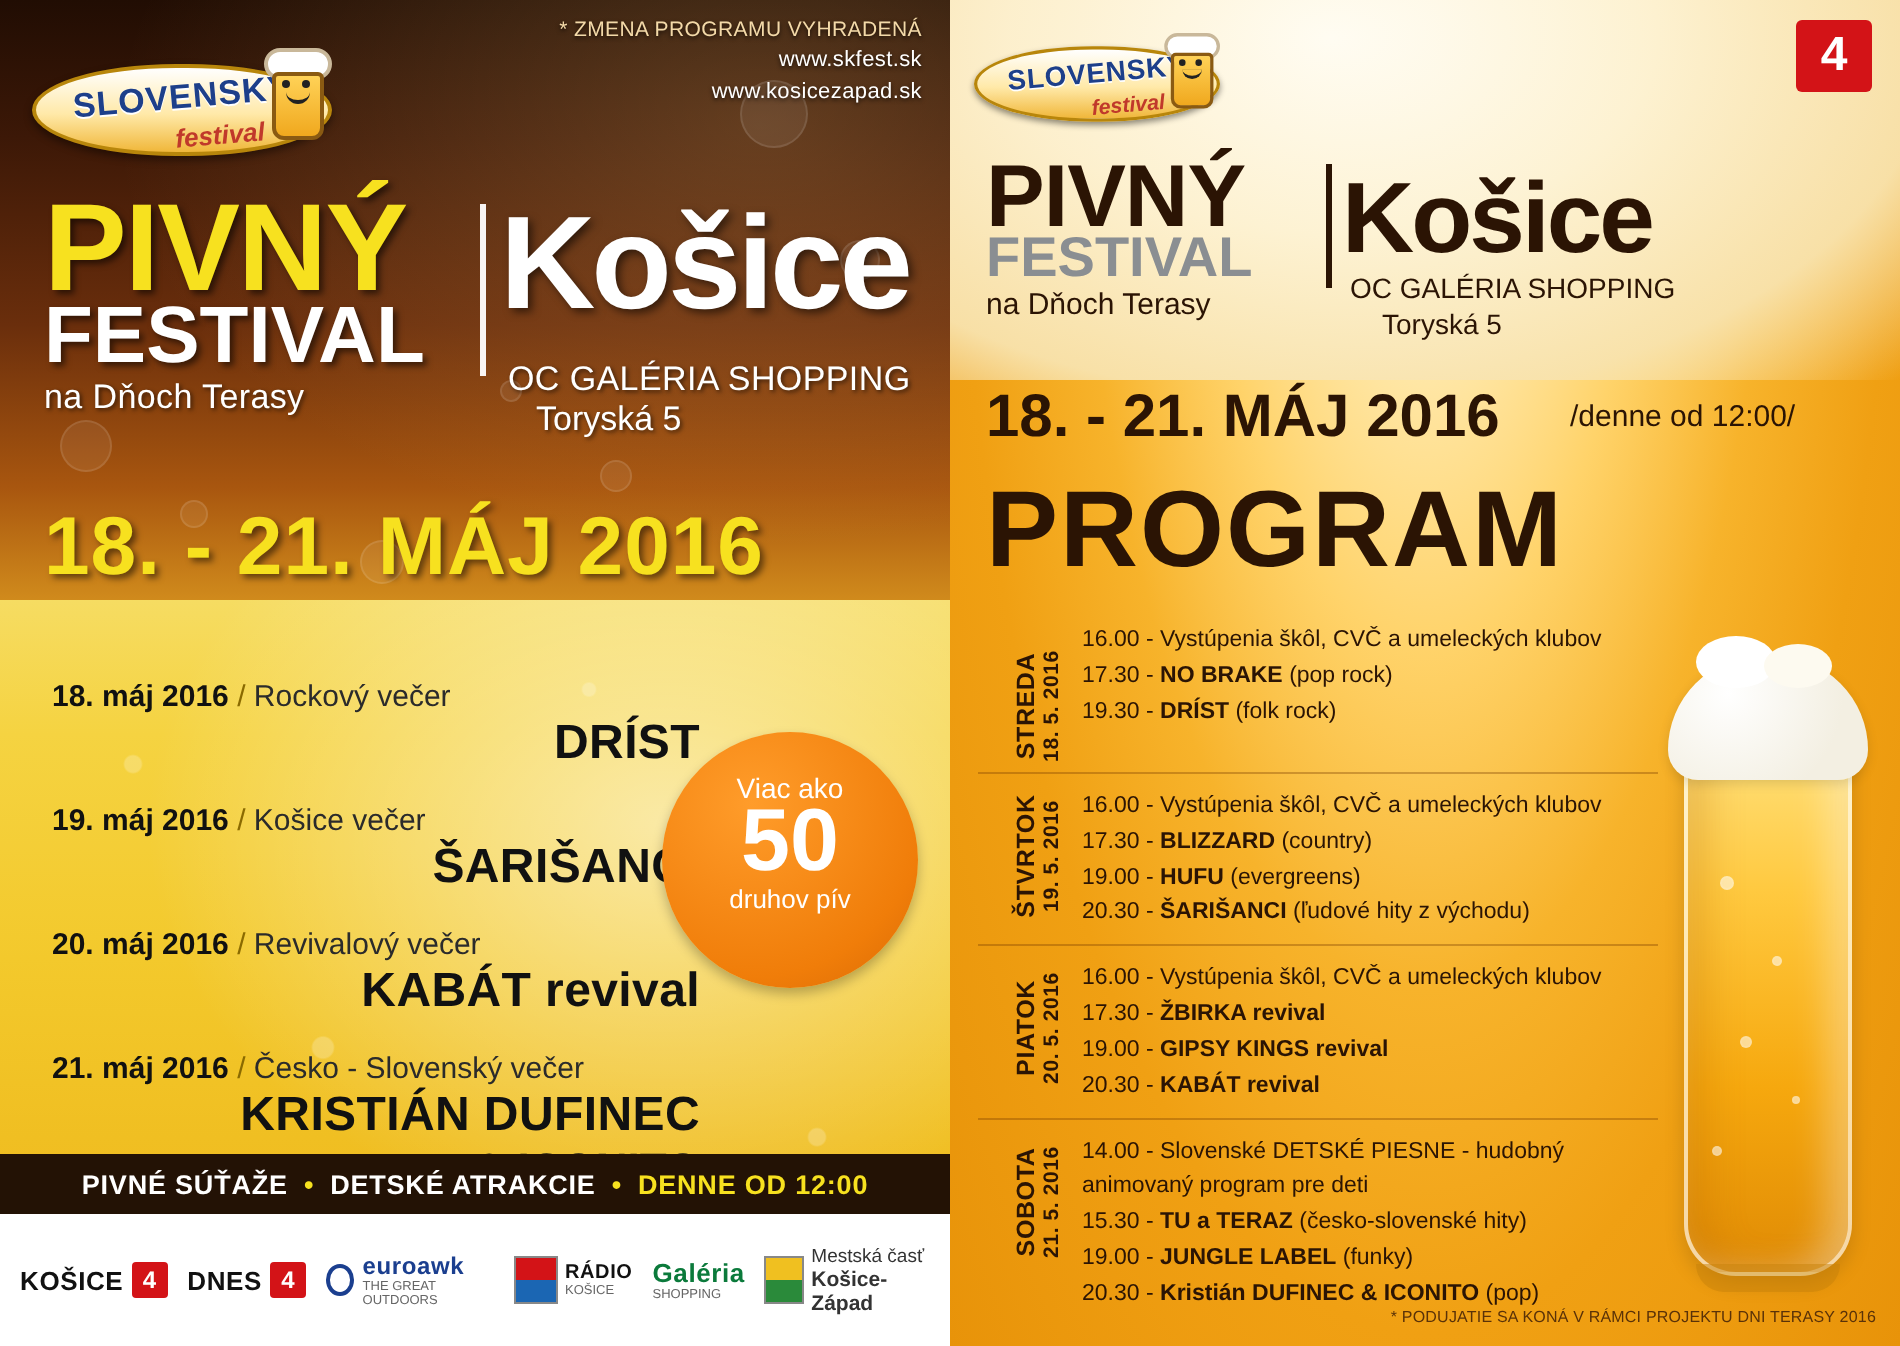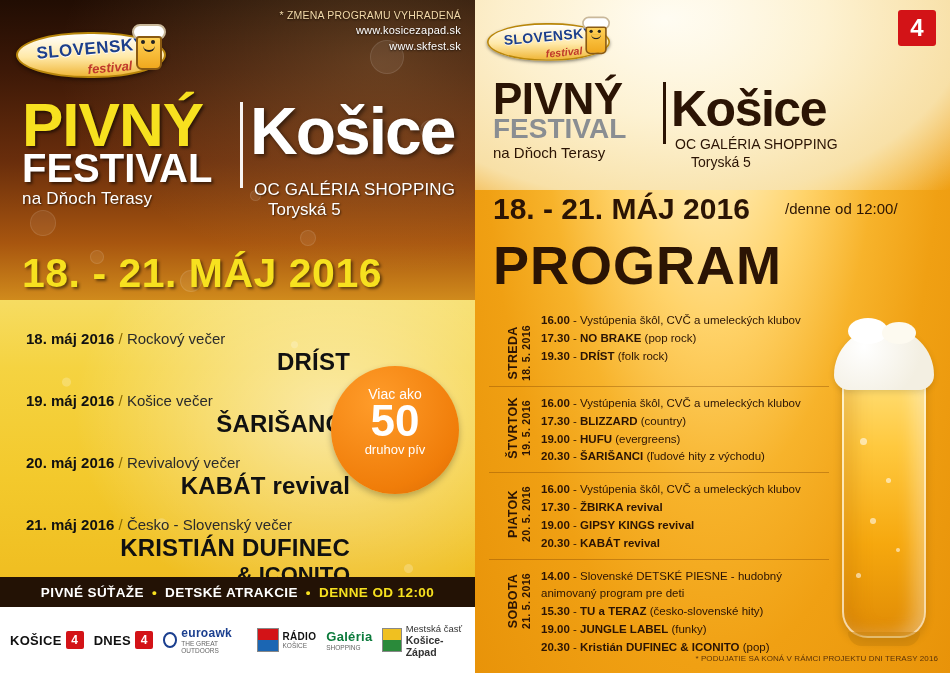--- a/index.html
+++ b/index.html
@@ -120,21 +120,21 @@
     text-shadow:1px 1px 2px rgba(0,0,0,.6);
   }
   .t-dates {
     position:absolute; left:22px; top:250px; font-size:41px; font-weight:bold; color:#f7e11f;
     letter-spacing:.5px; text-shadow:2px 2px 3px rgba(0,0,0,.5);
   }
 
   
   .ldays { position:absolute; left:26px; top:330px; width:330px; }
   .lday { margin-bottom:16px; }
-  .lday .line1 { font-size:15px; color:#1b1b1b; }
+  .lday .line1 { font-size:15px; color:#1b1b1b;margin-top:10px; }
   .lday .line1 b { color:#111; }
   .lday .line1 .sep { color:#8a6a00; }
   .lday .line1 .kind { color:#2b2b2b; }
   .lday .name {
     margin-top:1px; font-size:24px; font-weight:bold; color:#111; letter-spacing:.2px;
     text-align:right; padding-right:6px;
   }
   .lday .name.small { font-size:24px; }
   .lday .name2 { font-size:22px; font-weight:bold; color:#111; text-align:right; padding-right:6px; }
 
@@ -229,21 +229,21 @@
   .day-label {
     position:absolute; left:0; top:10px; width:56px; height:66px;
   }
   .day-label .rot {
     position:absolute; left:-6px; top:18px; width:72px; text-align:center;
     transform:rotate(-90deg); transform-origin:center center;
     font-size:12.5px; font-weight:bold; color:#2b1404; letter-spacing:.3px;
   }
   .day-label .rot .d2 { display:block; font-size:10.5px; font-weight:bold; }
   .evt { font-size:11.5px; color:#2b1404; line-height:1.55; }
-  .evt .tm { font-weight:bold; }
+  .evt .tm { font-weight:normal; }
   .evt .nm { font-weight:bold; }
   .evt .ex { font-weight:normal; }
 
   .r-footnote {
     position:absolute; right:12px; bottom:10px; font-size:8px; color:#5a3208; letter-spacing:.1px;
   }
 </style>
 </head>
 <body>
 
@@ -260,22 +260,22 @@
         <div class="bub" style="left:180px;top:270px;width:22px;height:22px"></div>
         <div class="bub" style="left:250px;top:190px;width:11px;height:11px"></div>
       </div>
     </div>
     <div class="left-bottom">
       <div class="yellow-texture"></div>
     </div>
 
     <div class="note">
       <div>* ZMENA PROGRAMU VYHRADENÁ</div>
+      <div class="url">www.skfest.sk</div>
       <div class="url">www.kosicezapad.sk</div>
-      <div class="url">www.skfest.sk</div>
     </div>
 
     <div class="fest-logo">
       <div class="ellipse"></div>
       <div class="word">SLOVENSKÝ</div>
       <div class="sub">festival</div>
       <div class="mug">
         <div class="foam"></div>
         <div class="glass"></div>
         <div class="face">

